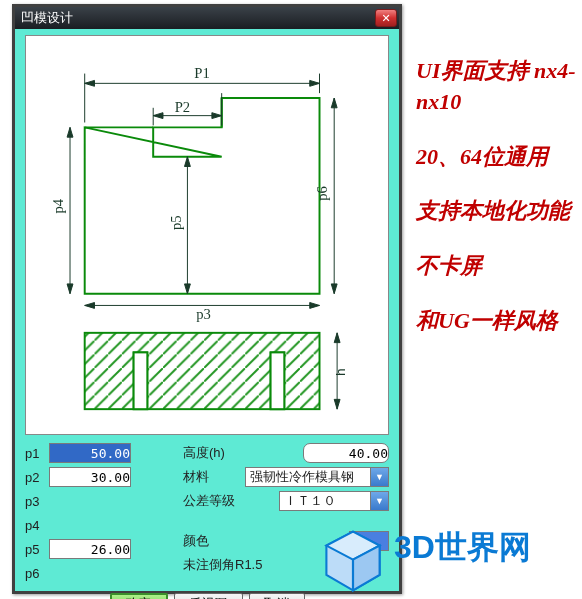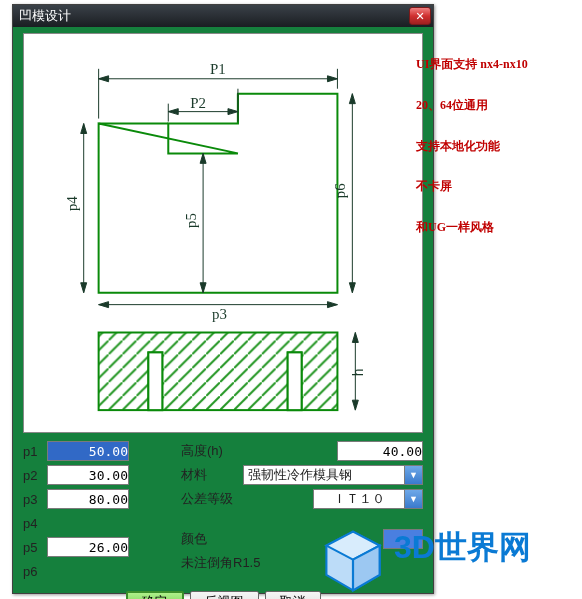--- a/index.html
+++ b/index.html
@@ -1,40 +1,40 @@
 <!DOCTYPE html>
 <html><head>
 <meta charset="utf-8">
 <style>
 * { box-sizing: border-box; margin: 0; padding: 0; }
 body { font-family: "Microsoft YaHei", SimSun, sans-serif; background: #fff; width: 582px; height: 599px; position: relative; }
-.dialog { position: absolute; left: 12px; top: 4px; width: 422px; height: 590px; border: 1px solid #404040; background: #15803d; box-shadow: 1px 1px 3px rgba(0,0,0,0.4); }
+.dialog { position: absolute; left: 12px; top: 4px; width: 390px; height: 590px; border: 3px solid #404040; background: #5eead4; box-shadow: 1px 1px 3px rgba(0,0,0,0.4); }
 .titlebar { height: 22px; background: linear-gradient(to bottom, #3a4148 0%, #2a2f35 50%, #1a1e22 100%); color: #fff; display: flex; align-items: center; padding-left: 6px; font-size: 13px; }
 .titlebar .title { flex: 1; }
 .close-btn { width: 22px; height: 18px; background: linear-gradient(to bottom, #f08080 0%, #d03030 50%, #a02020 100%); border: 1px solid #7a1a1a; border-radius: 3px; color: #fff; display: flex; align-items: center; justify-content: center; font-size: 11px; margin-right: 2px; cursor: pointer; }
 .preview-wrap { margin: 6px 10px 4px 10px; border: 1px solid #888; background: #fff; height: 400px; position: relative; }
 .preview-svg { width: 100%; height: 100%; }
 .form-area { padding: 2px 10px 4px 10px; font-size: 13px; color: #222; }
 .form-row { display: flex; align-items: center; height: 24px; gap: 4px; }
 .form-cols { display: flex; gap: 18px; }
 .col-left { width: 140px; }
 .col-right { flex: 1; }
 .plabel { width: 20px; }
 .pinput { width: 82px; height: 20px; border: 1px solid #7a7a7a; background: #fff; text-align: right; font-size: 13px; font-family: monospace; }
 .pinput.selected { background: #3169c6; color: #fff; }
 .rlabel { width: 58px; }
-.rinput { width: 86px; margin-left: auto; }
+.rinput { width: 86px; margin-left: auto; border-radius: 7px; }
 .select-box { display: flex; align-items: center; border: 1px solid #7a7a7a; background: #fff; height: 20px; flex: 1; margin-left: auto; }
 .select-box .sel-text { flex: 1; padding: 4px 4px; font-size: 13px; white-space: nowrap; overflow: hidden; }
 .select-box .dd-btn { width: 18px; height: 18px; background: linear-gradient(to bottom, #6ea8e8, #3a7acc); display: flex; align-items: center; justify-content: center; color: #fff; font-size: 9px; border-left: 1px solid #7a7a7a; }
 .color-swatch { width: 40px; height: 20px; border: 1px solid #7a7a7a; display: inline-block; }
 .btn-row { display: flex; gap: 6px; justify-content: center; padding: 4px 0 6px 0; }
 .btn { height: 22px; padding: 0 14px; font-size: 13px; border: 1px solid #666; border-radius: 2px; background: linear-gradient(to bottom, #f5f5f5, #ddd); cursor: pointer; }
 .btn.ok { background: linear-gradient(to bottom, #aef08a, #6dc84a); border: 2px solid #3a8f2a; }
-.side-notes { position: absolute; left: 416px; top: 56px; font-family: SimSun, serif; color: #c00000; font-size: 12px; font-weight: bold; line-height: 1.4; }
+.side-notes { position: absolute; left: 416px; top: 56px; font-family: SimSun, serif; color: #c00000; font-size: 22px; font-weight: bold; line-height: 1.4; font-style: italic; }
 .side-notes div { margin-bottom: 24px; }
 .watermark { position: absolute; left: 318px; top: 526px; width: 260px; height: 90px; display: flex; align-items: flex-start; pointer-events: none; }
 .wm-cube { width: 70px; height: 70px; margin-right: 6px; }
 .wm-text { display: flex; flex-direction: column; }
 .wm-main { font-size: 32px; font-weight: bold; color: #0a7ad4; font-family: "Microsoft YaHei", sans-serif; }
 .wm-sub { font-size: 13px; color: #0a7ad4; letter-spacing: 0.5px; }
 </style>
 </head>
 <body>
 
@@ -123,21 +123,20 @@
         <div class="form-row">
             <span class="plabel">p1</span>
             <input class="pinput selected" value="50.00" style="">
           </div>
         <div class="form-row">
             <span class="plabel">p2</span>
             <input class="pinput" value="30.00" style="">
           </div>
         <div class="form-row">
             <span class="plabel">p3</span>
-            <input class="pinput" value="80.00" style="">
           </div>
         <div class="form-row">
             <span class="plabel">p4</span>
           </div>
         <div class="form-row">
             <span class="plabel">p5</span>
             <input class="pinput" value="26.00" style="">
           </div>
         <div class="form-row">
             <span class="plabel">p6</span>
@@ -151,21 +150,21 @@
         <div class="form-row">
             <span class="rlabel">材料</span>
           <div class="select-box">
             <span class="sel-text">强韧性冷作模具钢</span>
             <span class="dd-btn">▼</span>
           </div>
         </div>
         <div class="form-row">
             <span class="rlabel">公差等级</span>
           <div class="select-box" style="max-width:110px">
-            <span class="sel-text" style="text-align:center">ＩＴ１０</span>
+            <span class="sel-text" style="text-align:left">ＩＴ１０</span>
             <span class="dd-btn">▼</span>
           </div>
         </div>
         <div class="form-row" style="height:16px"></div>
         <div class="form-row">
             <span class="rlabel">颜色</span>
           <span class="color-swatch" style="margin-left:auto;background:#4a7fe0"></span>
         </div>
         <div class="form-row">
             <span>未注倒角R1.5</span>

